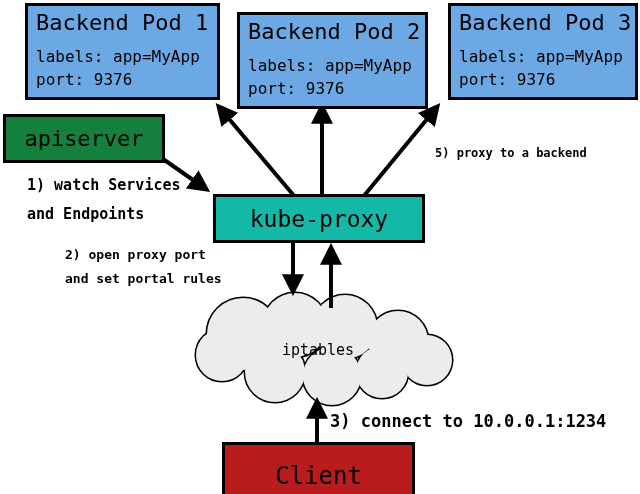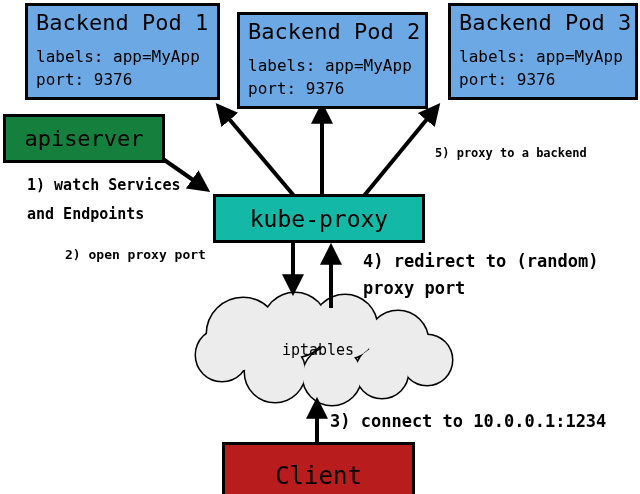--- a/index.html
+++ b/index.html
@@ -165,21 +165,18 @@
   <div id="client" class="node centered-box">
     <span>Client</span>
   </div>
 
   <div id="step1" class="step">
     <div>1) watch Services</div>
     <div>and Endpoints</div>
   </div>
   <div id="step2" class="step">
     <div>2) open proxy port</div>
+    <div>and set portal rules</div>
   </div>
   <div id="step3" class="step">3) connect to 10.0.0.1:1234</div>
-  <div id="step4" class="step">
-    <div>4) redirect to (random)</div>
-    <div>proxy port</div>
-  </div>
   <div id="step5" class="step">5) proxy to a backend</div>
 
 </div>
 
 </body></html>

